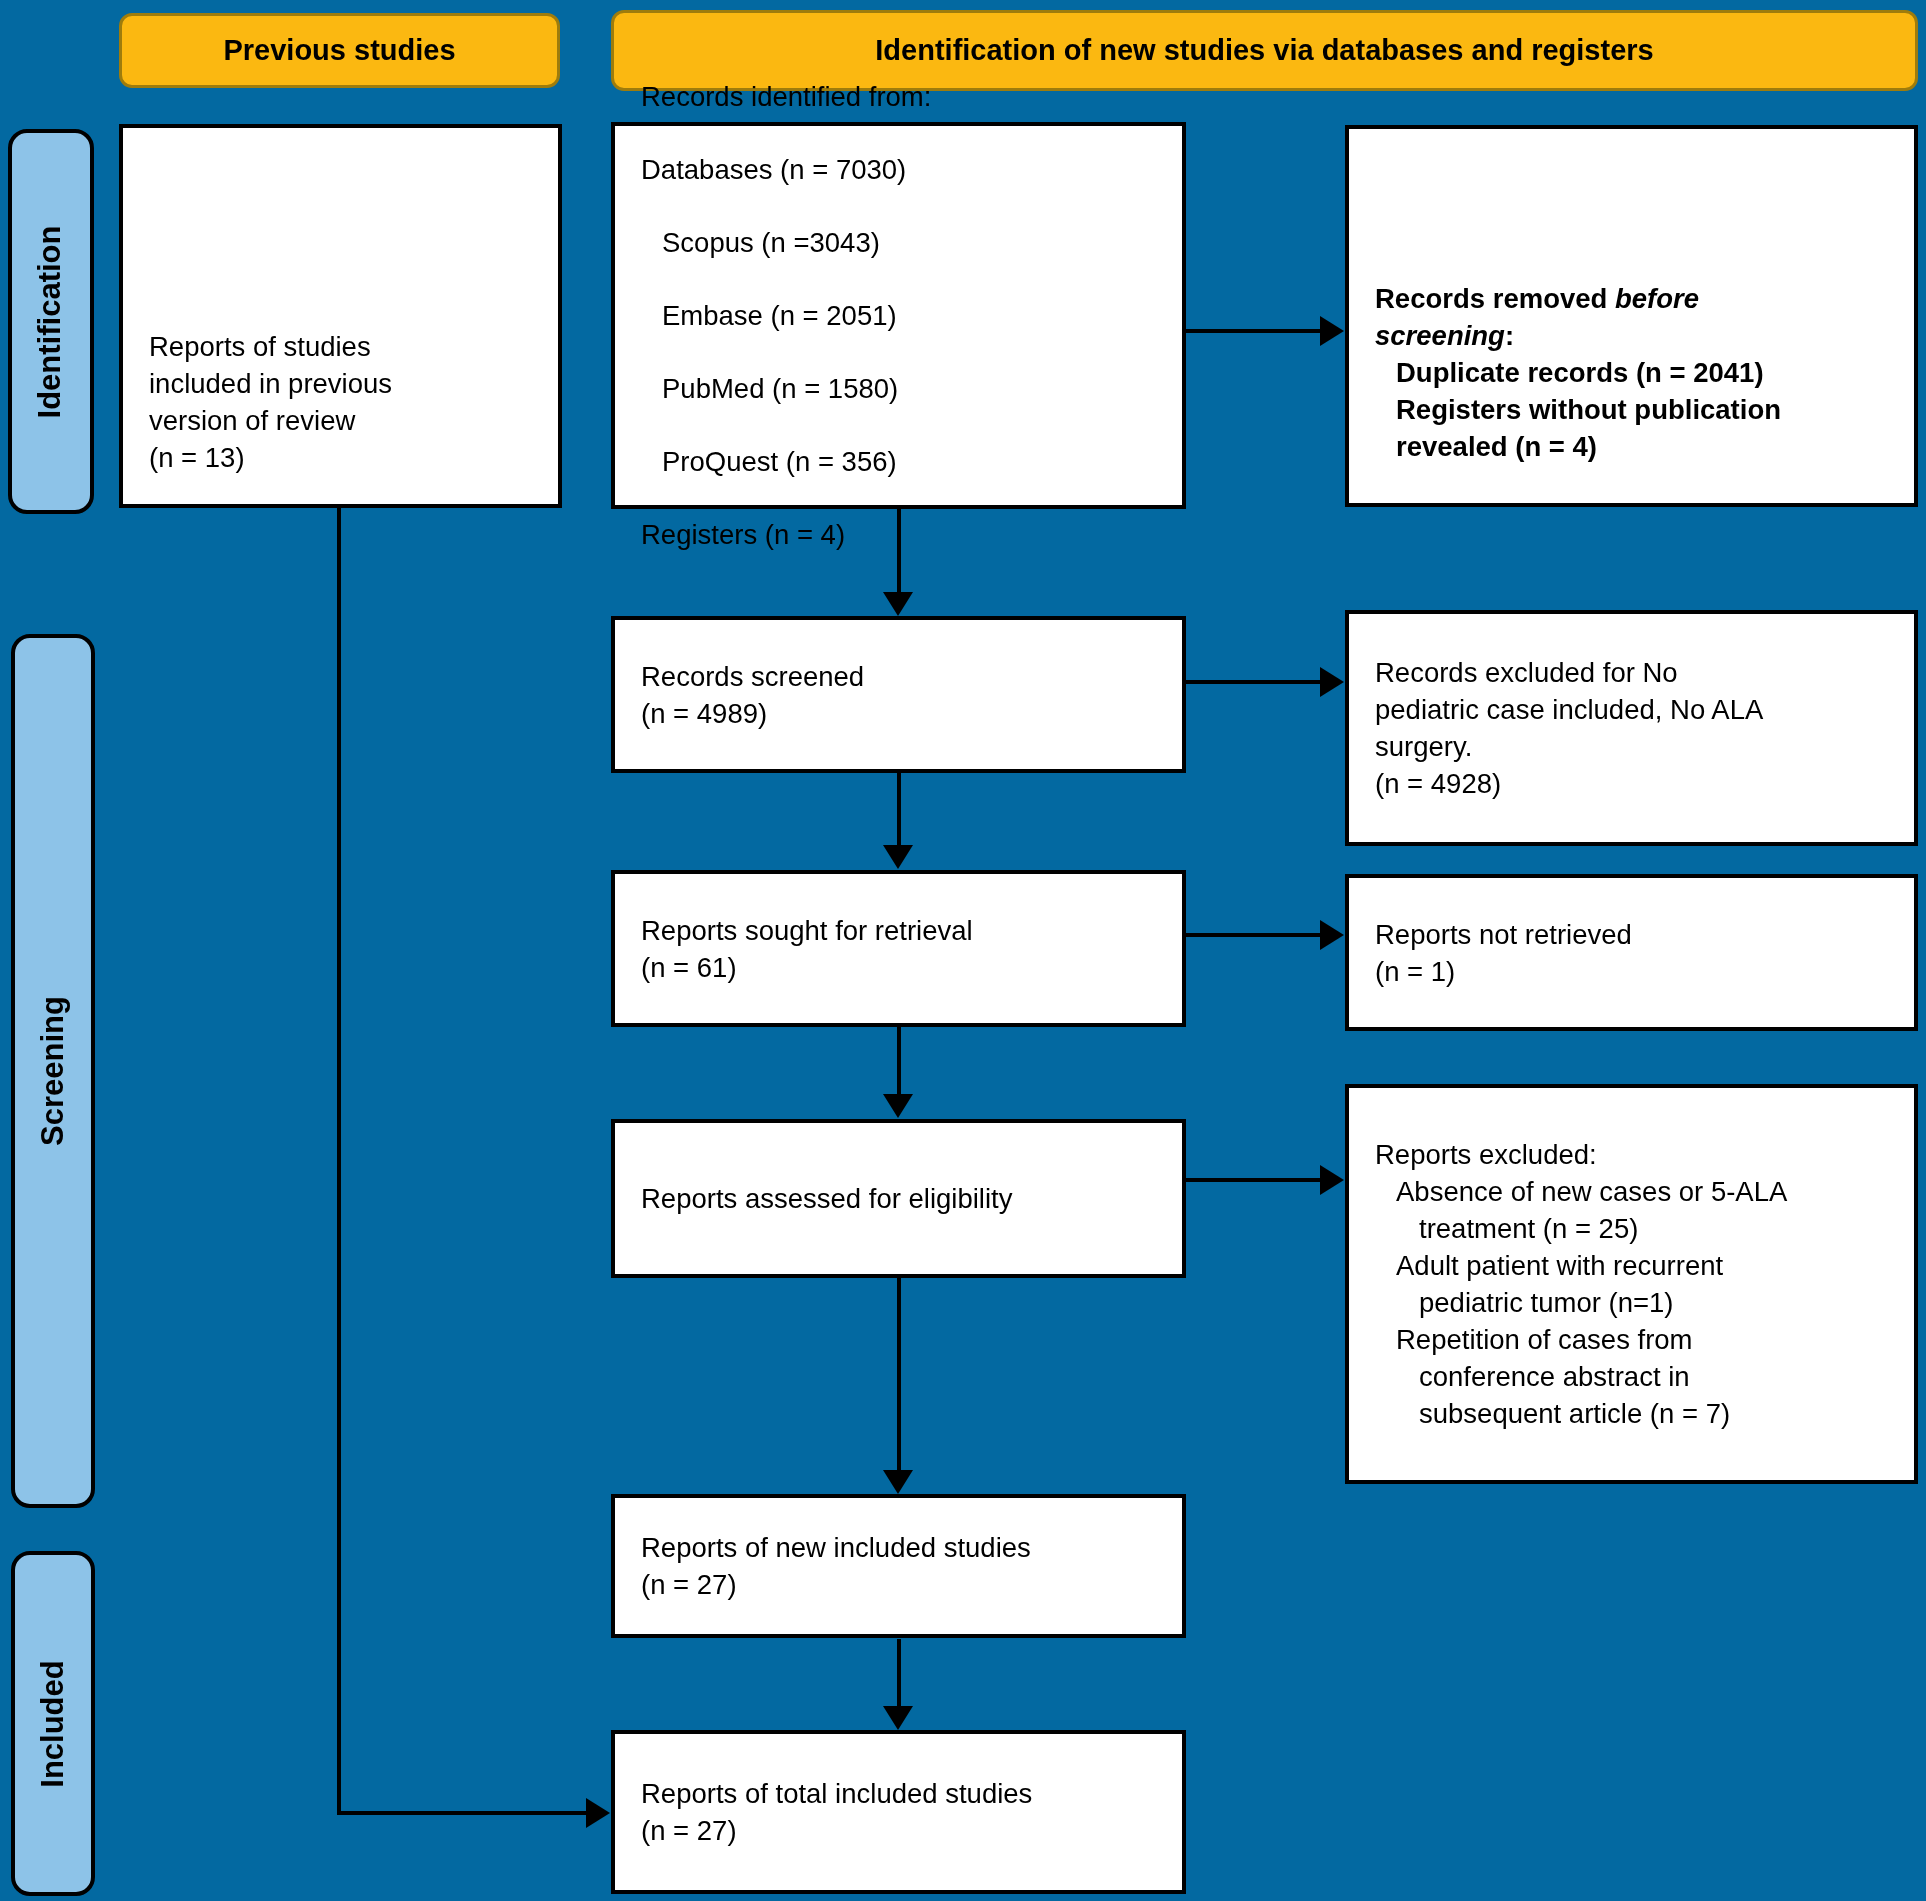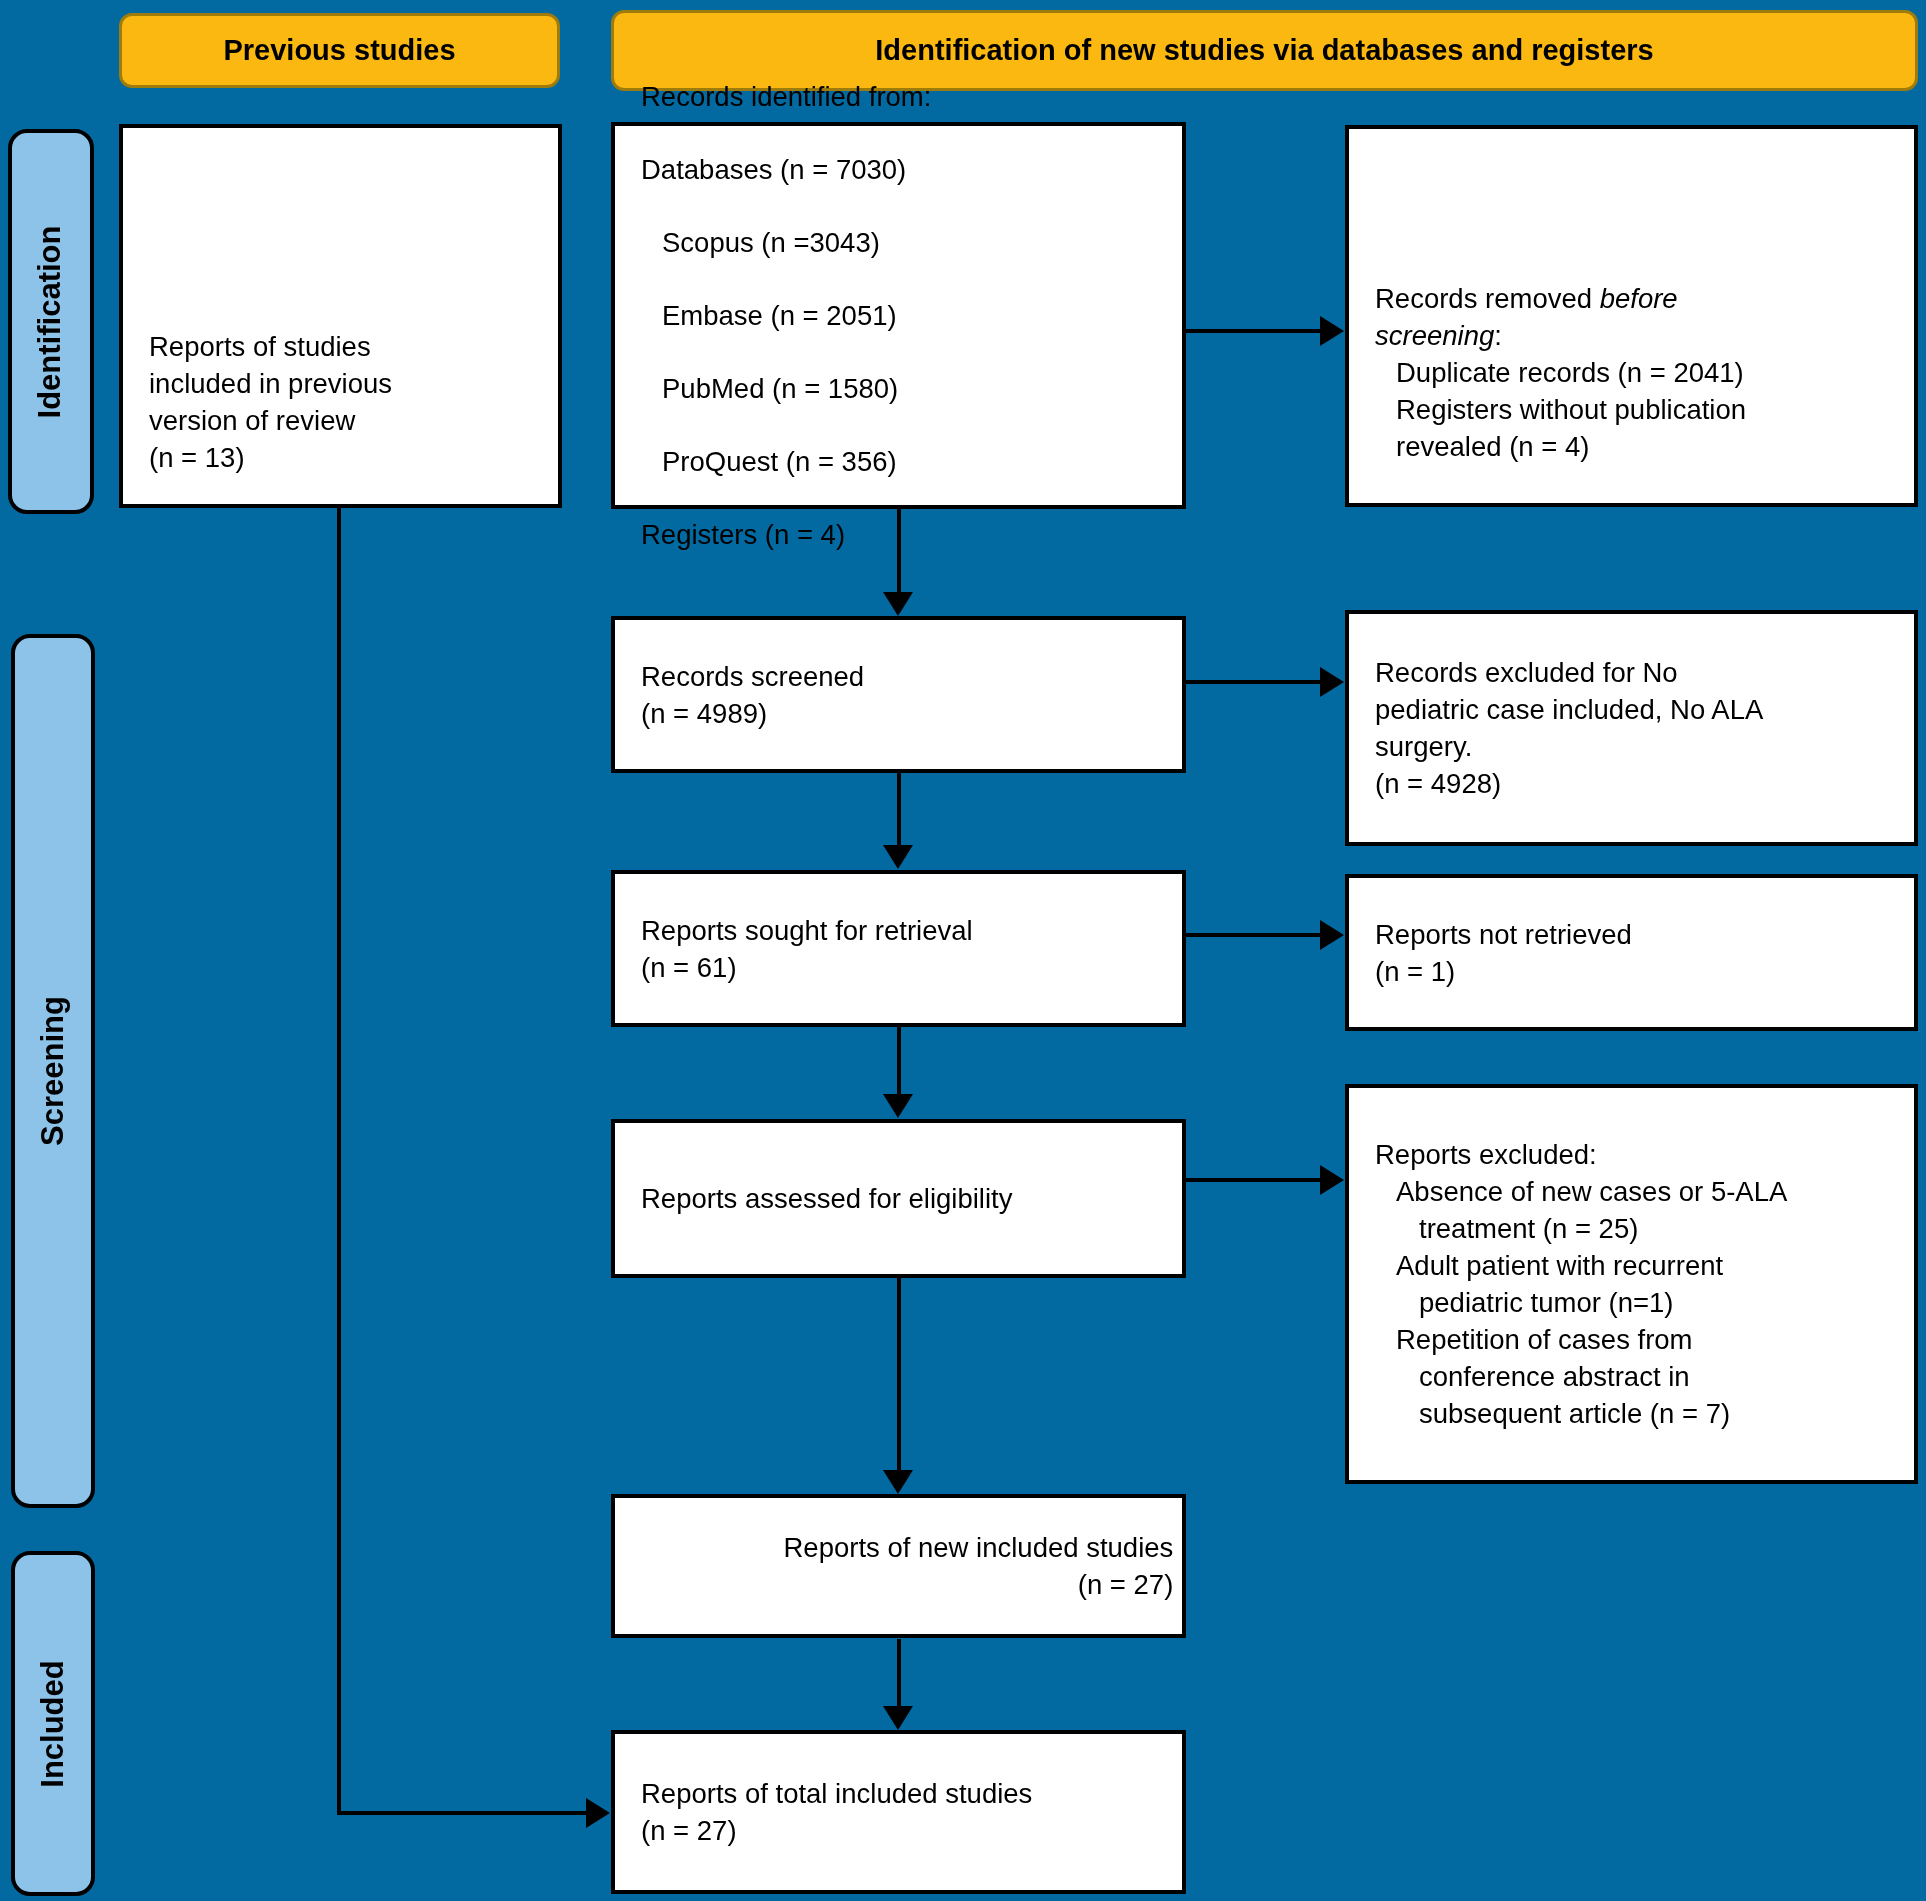--- a/index.html
+++ b/index.html
@@ -56,21 +56,21 @@
     border:4.4px solid var(--box-border);
     display:flex;
     flex-direction:column;
     justify-content:center;
     padding-left:26px;
     padding-right:8.7px;
     font-size:27.5px;
     line-height:37px;
   }
   .box.top-a{justify-content:flex-start;padding-top:200px;}
-  .box.top-c{justify-content:flex-start;padding-top:151px;}
+  .box.top-c{justify-content:flex-start;padding-top:151px;font-weight:bold;}
   .ln{white-space:nowrap;}
   .ind1{margin-left:21px;}
   .ind2{margin-left:44px;}
   .it{font-style:italic;}
   .vline{position:absolute;width:3.5px;background:var(--line-color);}
   .hline{position:absolute;height:3.5px;background:var(--line-color);}
   .arr-down{
     position:absolute;width:0;height:0;
     border-left:15px solid transparent;
     border-right:15px solid transparent;
@@ -160,21 +160,21 @@
     <div class="ln">Reports excluded:</div>
     <div class="ln ind1">Absence of new cases or 5-ALA</div>
     <div class="ln ind2">treatment (n = 25)</div>
     <div class="ln ind1">Adult patient with recurrent</div>
     <div class="ln ind2">pediatric tumor (n=1)</div>
     <div class="ln ind1">Repetition of cases from</div>
     <div class="ln ind2">conference abstract in</div>
     <div class="ln ind2">subsequent article (n = 7)</div>
   </div>
 
-  <div class="box" style="left:611px;top:1494px;width:575px;height:144px;text-align:right;">
+  <div class="box" style="left:611px;top:1494px;width:575px;height:144px;">
     <div class="ln">Reports of new included studies</div>
     <div class="ln">(n = 27)</div>
   </div>
 
   <div class="box" style="left:611px;top:1730px;width:575px;height:164px;">
     <div class="ln">Reports of total included studies</div>
     <div class="ln">(n = 27)</div>
   </div>
 
   <div class="vline" style="left:897px;top:509px;height:83px;"></div>

